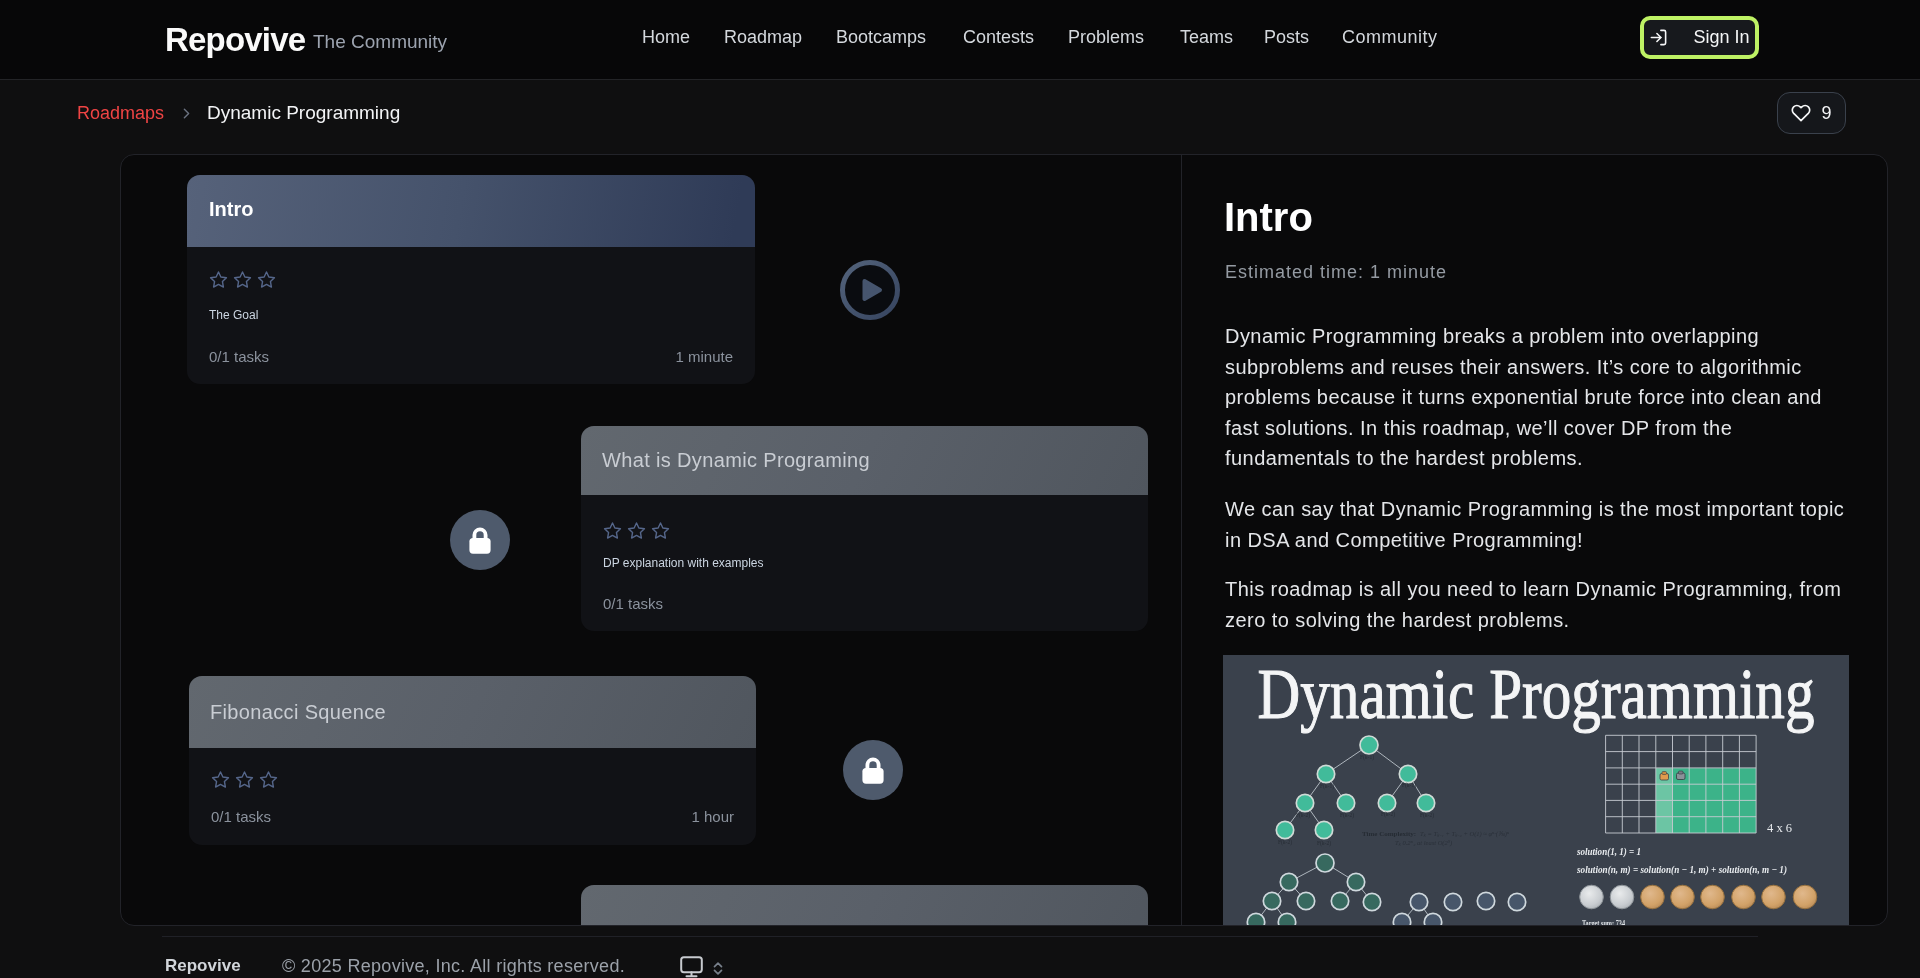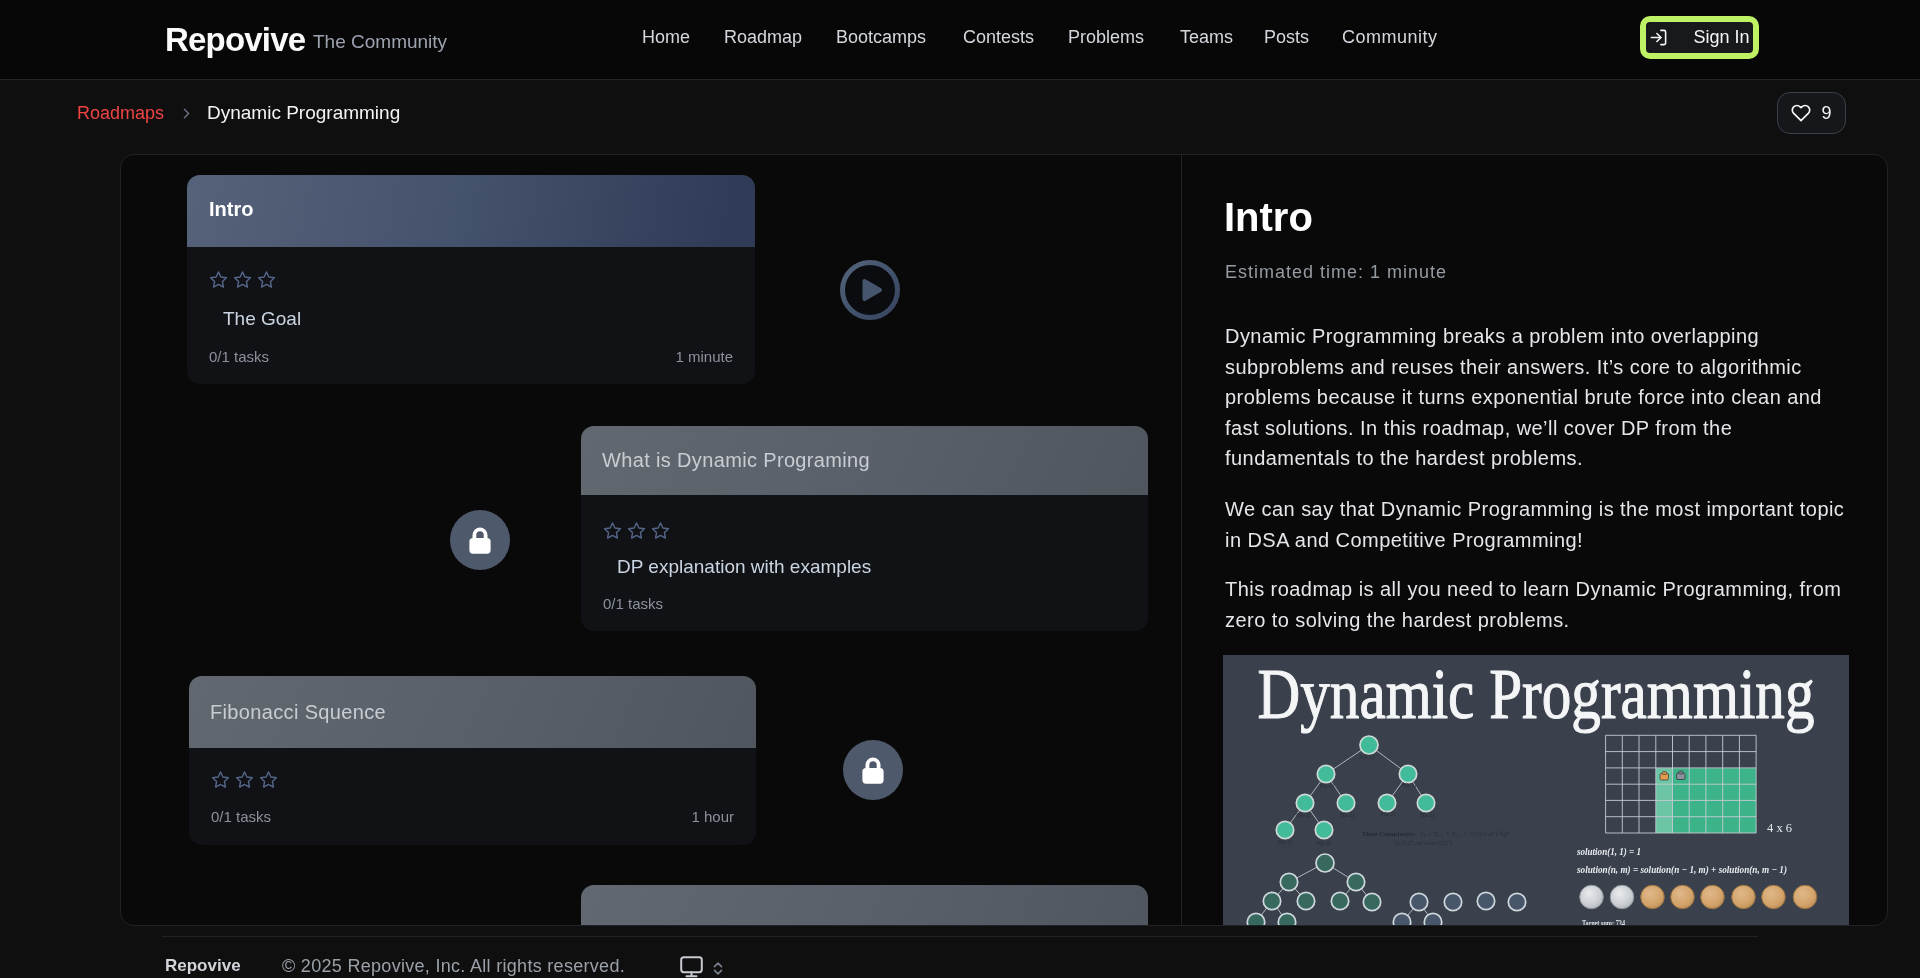--- a/index.html
+++ b/index.html
@@ -5,39 +5,39 @@
 * { margin:0; padding:0; box-sizing:border-box; }
 html,body { width:1920px; height:978px; overflow:hidden; background:#0f0f10; font-family:"Liberation Sans", sans-serif; }
 .abs { position:absolute; }
 #page { position:relative; width:1592px; height:978px; }
 
 
 #header { position:absolute; left:0; top:0; width:1920px; height:80px; background:#070708; border-bottom:1px solid #232427; }
 #logo { position:absolute; left:165px; top:21px; font-size:33px; font-weight:bold; color:#fafafa; letter-spacing:-0.8px; }
 #logosub { position:absolute; left:313px; top:31px; font-size:19px; color:#9ca3af; }
 .nav { position:absolute; top:27px; font-size:18px; color:#d4d8dd; }
-#signin { position:absolute; left:1640px; top:16px; width:119px; height:43px; border:6px solid #bef264; border-radius:10px; background:#17191d; color:#f5f6f7; font-size:18px; display:flex; align-items:center; justify-content:center; gap:25px; }
+#signin { position:absolute; left:1640px; top:16px; width:119px; height:43px; border:4px solid #bef264; border-radius:10px; background:#17191d; color:#f5f6f7; font-size:18px; display:flex; align-items:center; justify-content:center; gap:25px; }
 
 
 #bc-1 { position:absolute; left:77px; top:103px; font-size:18px; color:#ef4444; }
 #bc-sep { position:absolute; left:178px; top:105px; }
 #bc-2 { position:absolute; left:207px; top:102px; font-size:19px; color:#f3f4f6; }
 #heartbtn { position:absolute; left:1777px; top:92px; width:69px; height:42px; border:1px solid #3a414c; border-radius:13px; background:#15171b; display:flex; align-items:center; justify-content:center; gap:10px; color:#f3f4f6; font-size:18px; }
 
 
 #main { position:absolute; left:77px; top:154px; width:1768px; height:772px; border:1px solid #222329; border-radius:14px; background:#09090a; overflow:hidden;margin-left:43px; }
 #leftpane { position:absolute; left:0; top:0; width:1061px; height:772px; border-right:1px solid #222329; }
 #rightpane { position:absolute; left:1063px; top:0; width:705px; height:772px; }
 
 .card { position:absolute; border-radius:13px; background:#111216; overflow:hidden; }
 .chead { position:absolute; left:0; top:0; width:100%; }
 .ctitle-sm { position:absolute; left:22px; font-size:20px; font-weight:bold; color:#fff; }
 .ctitle { position:absolute; left:21px; font-size:20px; letter-spacing:0.35px; color:#c9cdd3; }
 .stars { position:absolute; left:22px; display:flex; gap:5px; }
-.csub { position:absolute; left:36px; font-size:19px; color:#cbd5e1; }
+.csub { position:absolute; left:22px; font-size:12px; color:#cbd5e1; }
 .cmeta { position:absolute; font-size:15px; color:#8b929d; }
 .lockcirc { position:absolute; width:60px; height:60px; border-radius:50%; background:#4e5a6c; display:flex; align-items:center; justify-content:center; }
 
 
 #rp-title { position:absolute; left:40px; top:40px; font-size:40px; font-weight:bold; color:#fff; }
 #rp-est { position:absolute; left:41px; top:107px; font-size:18px; letter-spacing:1px; color:#959ba3; }
 .rp-p { position:absolute; left:41px; width:627px; font-size:20px; letter-spacing:0.45px; line-height:30.5px; color:#e4e6e9; }
 
 
 #footline { position:absolute; left:162px; top:936px; width:1596px; border-top:1px solid #202127; }

